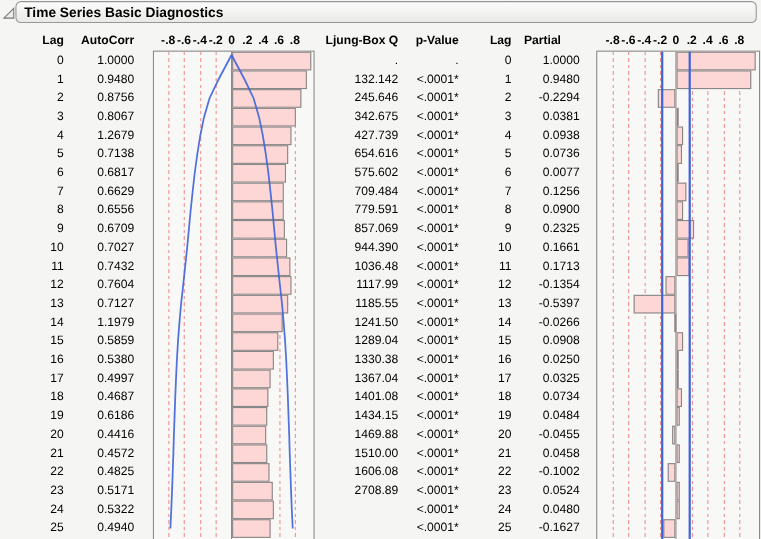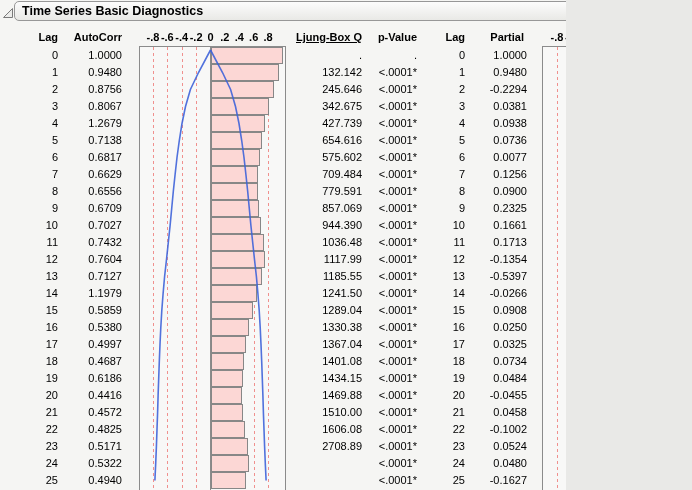--- a/index.html
+++ b/index.html
@@ -1,30 +1,30 @@
 <!DOCTYPE html>
 <html><head>
 <meta charset="utf-8">
 <style>
   html,body{margin:0;padding:0;}
   body{font-family:"Liberation Sans",sans-serif;background:#e9e9e7;}
-  .panel{position:relative;width:566px;height:490px;background:#f5f5f3;overflow:hidden;}
+  .panel{position:relative;width:692px;height:490px;background:#f5f5f3;overflow:hidden;}
   .disclosure{position:absolute;left:2px;top:5px;width:12px;height:12px;cursor:pointer;}
   .titlebar{position:absolute;left:14px;top:1px;width:674px;height:20px;
     background:linear-gradient(#fcfcfc,#e9e9e6);border:1px solid #979797;border-radius:5px;
     display:flex;align-items:center;padding-left:7px;box-sizing:border-box;}
   .titlebar .t{font-weight:bold;font-size:12.5px;color:#000;white-space:nowrap;}
   .hdr{position:absolute;top:30px;height:15px;line-height:15px;font-weight:bold;font-size:11px;
     text-align:right;color:#000;white-space:nowrap;}
   #hdr-lag1{left:18px;width:40px;}
   #hdr-autocorr{left:64px;width:58px;}
-  #hdr-q{left:282px;width:80px;text-decoration:underline;}
+  #hdr-q{left:282px;width:80px;}
   #hdr-p{left:366px;width:51px;}
   #hdr-lag2{left:425px;width:40px;}
-  #hdr-partial{left:466px;width:58px;}
+  #hdr-partial{left:452px;width:58px;}
   .col{position:absolute;top:47px;font-size:11px;color:#000;text-align:right;}
   #col-lag1{left:18px;width:40px;}
   #col-autocorr{left:64px;width:58px;}
   #col-q{left:282px;width:80px;}
   #col-p{left:366px;width:51px;}
   #col-lag2{left:425px;width:40px;}
   #col-partial{left:469px;width:58px;}
   .col .cell{height:17px;line-height:17px;white-space:nowrap;}
   .chart{position:absolute;top:46px;height:443px;border:1px solid #8b8b8b;background:#f8f8f7;}
   #acf-chart{left:139px;width:145px;}

